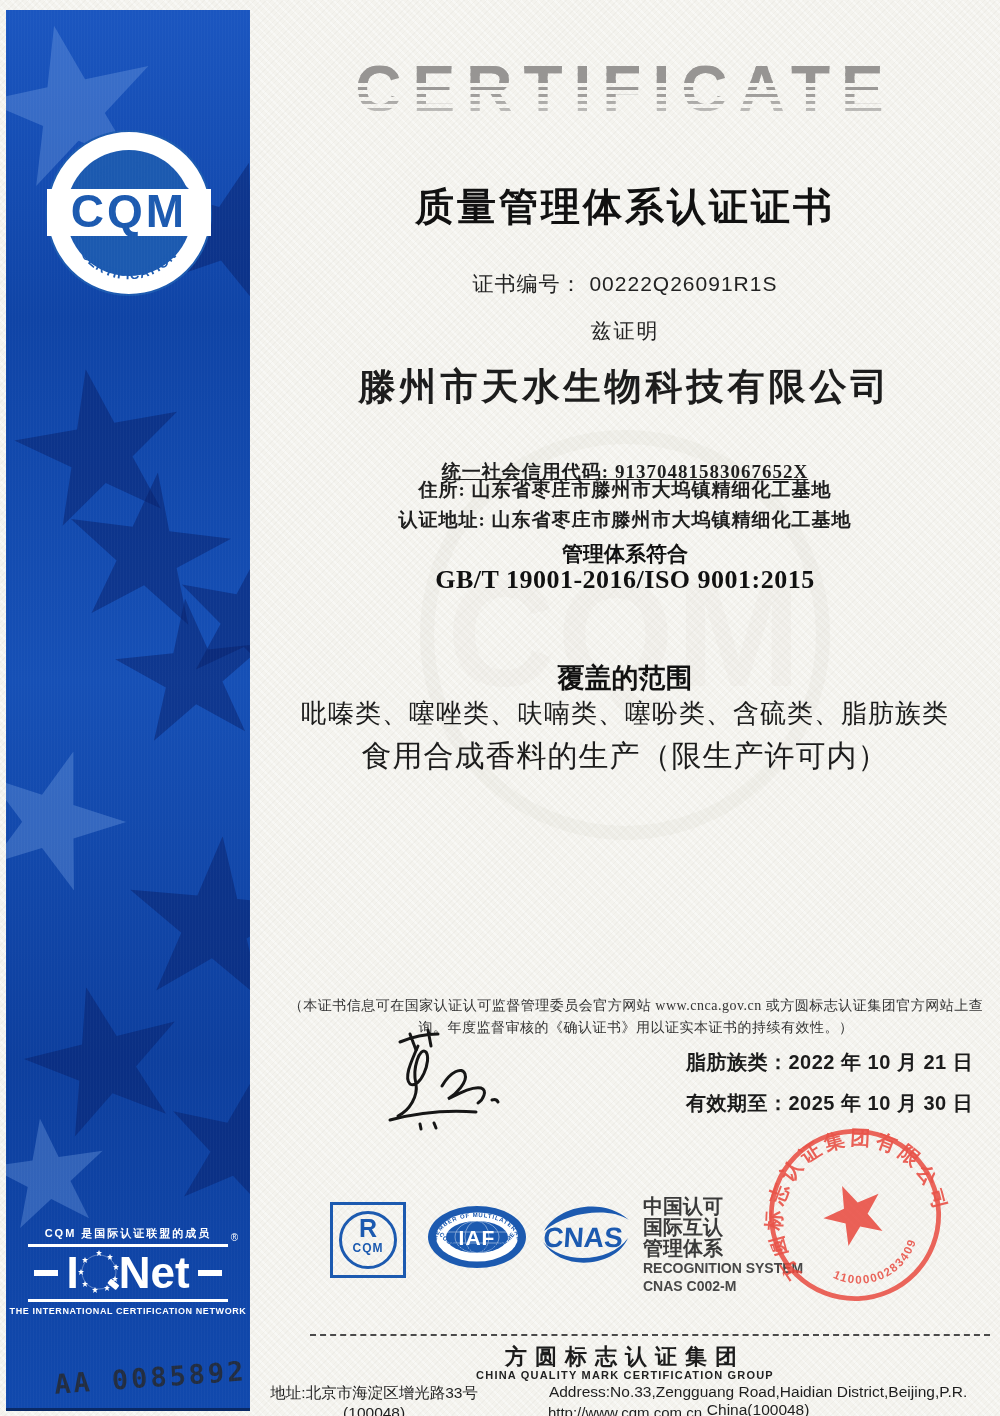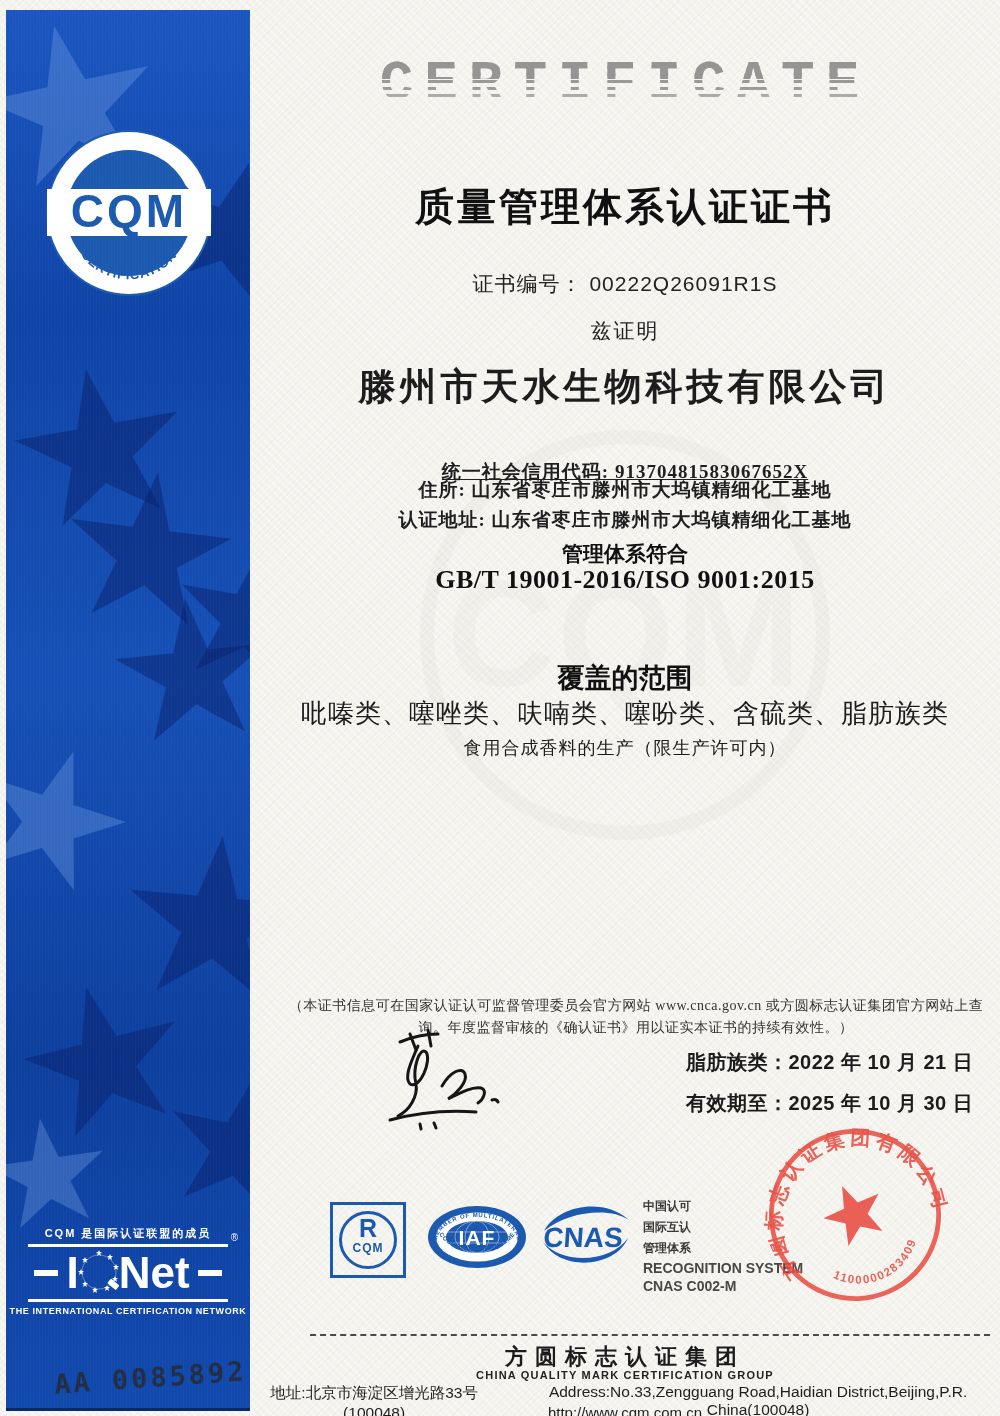--- a/index.html
+++ b/index.html
@@ -45,60 +45,60 @@
   .iqnet-bar2{margin:0 22px; height:3px; background:#fff;}
   .iqnet-tag{font-family:"Liberation Sans",sans-serif; font-size:9px; letter-spacing:.6px; font-weight:700; margin-top:4px;}
   .serial{position:absolute; left:48px; top:1352px; font-family:"DejaVu Sans Mono",monospace;
     font-size:27px; font-weight:700; letter-spacing:3px; color:rgba(42,34,24,.72); transform:rotate(-4deg);}
 
   
   .main{position:absolute; left:250px; top:0; width:750px; height:1416px;}
   .abs{position:absolute; left:0; right:0; text-align:center;}
 
   .cert-head{
-    top:52px; font-family:Liberation Mono, monospace; font-weight:700; font-size:56px; letter-spacing:11px;
+    top:52px; font-family:Liberation Sans, sans-serif; font-weight:700; font-size:64px; letter-spacing:11px;
     background-image:
       linear-gradient(to bottom,#979593 0 42%, rgba(0,0,0,0) 42%),
       repeating-linear-gradient(to bottom,#9b9997 0 3px, rgba(0,0,0,0) 3px 7px);
     -webkit-background-clip:text; background-clip:text; color:transparent;
     -webkit-mask-image:linear-gradient(to bottom,#000 55%, rgba(0,0,0,.3) 100%);
             mask-image:linear-gradient(to bottom,#000 55%, rgba(0,0,0,.3) 100%);
   }
   .doc-title{top:180px; font-family:"Liberation Sans",sans-serif; font-weight:900; font-size:39px; letter-spacing:3px; color:#111;}
   .cert-no{top:270px; font-family:"Liberation Sans",sans-serif; font-size:21px; color:#222; letter-spacing:1px;}
   .declare{top:317px; font-size:21px; color:#222; letter-spacing:2px;}
   .company{top:362px; font-size:37px; font-weight:600; letter-spacing:4px; color:#1d1d1d;}
   .info{font-size:19px; color:#1f1f1f; letter-spacing:1px; font-weight:600;}
   .credit{top:459px;text-decoration:underline;} .addr{top:477px;} .cert-addr{top:507px;}
   .sys-head{top:540px; font-family:"Liberation Sans",sans-serif; font-weight:800; font-size:21px; color:#111;}
   .standard{top:565px; font-weight:700; font-size:26px; color:#111; letter-spacing:.5px;}
   .scope-head{top:660px; font-family:"Liberation Sans",sans-serif; font-weight:800; font-size:27px; color:#111;}
   .scope1{top:696px; font-size:26px; letter-spacing:1px; color:#1c1c1c;}
-  .scope2{top:736px; font-size:18px; letter-spacing:1px; color:#1c1c1c;}
+  .scope2{top:736px; font-size:30px; letter-spacing:1px; color:#1c1c1c;}
   .note{font-size:14px; color:#333; letter-spacing:.5px;padding-left:22px;}
   .note1{top:997px;} .note2{top:1019px;}
 
   .watermark{position:absolute; left:170px; top:430px; width:410px; height:410px; opacity:.5; pointer-events:none;}
   .watermark .wm-ring{position:absolute; inset:0; border-radius:50%; border:14px solid rgba(170,164,148,.14);}
   .watermark .wm-text{position:absolute; left:0; right:0; top:118px; text-align:center;
     font-family:"Liberation Sans",sans-serif; font-weight:900; font-size:150px; color:rgba(170,164,148,.12); letter-spacing:2px;}
 
   .signature{position:absolute; left:130px; top:1020px; width:195px; height:115px;}
   .dates{position:absolute; left:436px; top:1042px; font-family:"Liberation Sans",sans-serif;
     font-size:20px; font-weight:600; color:#1b1b1b; line-height:41px; letter-spacing:.5px; text-align:left;}
 
   .marks-row{position:absolute; left:0; top:1196px; width:750px; height:90px;}
   .rcqm{position:absolute; left:80px; top:6px; width:70px; height:70px; border:3px solid #1c5ab0; display:flex; align-items:center; justify-content:center;}
   .rcqm-circle{width:52px; height:52px; border:3px solid #1c5ab0; border-radius:50%; text-align:center; font-family:"Liberation Sans",sans-serif; color:#1c5ab0;}
   .rcqm-r{font-size:25px; font-weight:700; line-height:28px;}
   .rcqm-cqm{font-size:12px; font-weight:800; letter-spacing:1px; line-height:12px;}
   .iaf{position:absolute; left:177px; top:9px;}
   .cnas{position:absolute; left:288px; top:0px;}
   .accr{position:absolute; left:393px; top:0; text-align:left; font-family:"Liberation Sans",sans-serif; color:#3a3a3a;}
-  .accr .cnline{font-size:12px; font-weight:600; line-height:21px;}
+  .accr .cnline{font-size:20px; font-weight:600; line-height:21px;}
   .accr .enline{font-size:14px; font-weight:800; line-height:18px; color:#474747;}
 
   .seal{position:absolute; left:515px; top:1125px; width:180px; height:180px; transform:rotate(-24deg); opacity:.92;}
 
   .footer-rule{position:absolute; left:60px; top:1334px; width:680px; border-top:2.5px dashed #4a4a4a;}
   .group-cn{top:1342px; font-weight:800; font-size:22px; letter-spacing:8px; color:#1c1c1c;}
   .group-en{top:1369px; font-family:"Liberation Sans",sans-serif; font-weight:800; font-size:11px; letter-spacing:1.2px; color:#222;}
   .footer-addr{top:1383px; font-family:"Liberation Sans",sans-serif; font-size:15.5px; color:#1e1e1e; display:flex; justify-content:center; gap:18px;}
   .footer-url{top:1404px; font-family:"Liberation Sans",sans-serif; font-size:15px; color:#1e1e1e;}
 </style>

